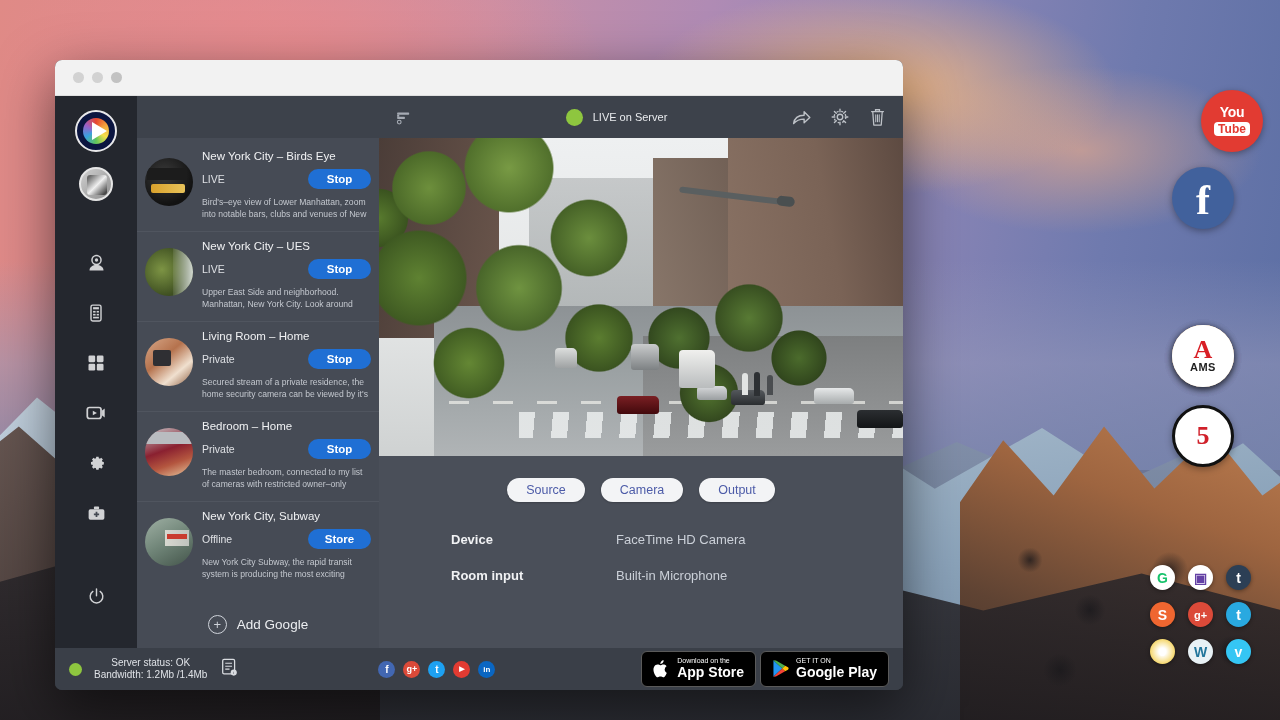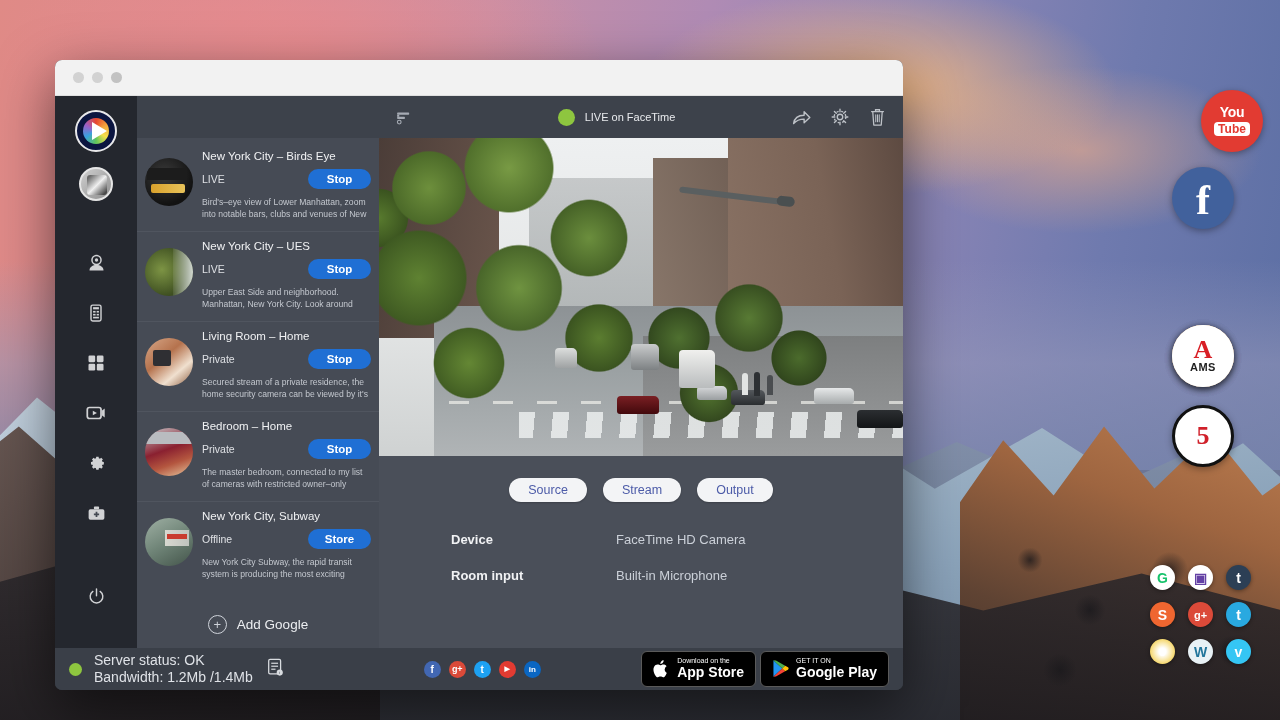--- a/index.html
+++ b/index.html
@@ -308,21 +308,21 @@
   .info-label { width: 144px; color: #f1f2f4; font-size: 13px; font-weight: bold; }
   .info-value { color: #cbd0d8; font-size: 13px; margin-left: 21px; }
 
   
   .statusbar {
     height: 42px; flex: none; background: #3a3f48;
     display: flex; align-items: center; padding: 0 14px; gap: 12px;
   }
   .sb-dot { width: 13px; height: 13px; border-radius: 50%; background: #8ec63f; flex: none; }
   .sb-text { line-height: 1.25; }
-  .sb-line { color: #dfe2e7; font-size: 14px; white-space: nowrap; }
+  .sb-line { color: #dfe2e7; font-size: 10px; white-space: nowrap; text-align: center; }
   .sb-doc-icon { margin-left: 2px; }
   .sb-socials { display: flex; gap: 8px; margin-left: 128px; }
   .sb-soc {
     width: 17px; height: 17px; border-radius: 50%;
     display: flex; align-items: center; justify-content: center;
     font-size: 10px; color: #fff; font-weight: bold; cursor: pointer;
   }
   .sb-stores { margin-left: auto; display: flex; gap: 4px; }
   .store-badge {
     background: #000; border: 1px solid #5a5a5a; border-radius: 6px;
@@ -575,21 +575,21 @@
           <svg width="17" height="17" viewBox="0 0 24 24">
             <rect x="3" y="5" width="17" height="3" rx="1" fill="#b9bec7"></rect>
             <rect x="3" y="11" width="11" height="3" rx="1" fill="#b9bec7"></rect>
             <circle cx="6" cy="18.5" r="2.6" fill="none" stroke="#b9bec7" stroke-width="1.6"></circle>
             <rect x="3" y="8" width="3" height="3" fill="#b9bec7"></rect>
           </svg>
         </div>
 
         <div class="live-chip">
           <div class="live-dot"></div>
-          <div class="live-text">LIVE on FaceTime</div>
+          <div class="live-text">LIVE on Server</div>
         </div>
 
         <div class="tb-icons">
           <div class="tb-icon">
             <svg width="21" height="21" viewBox="0 0 24 24">
               <path d="M3 19c1-7 6.5-9.5 12-9.5V5.5L21.5 12 15 18v-4.2c-5 0-9 1.5-12 5.2z" fill="none" stroke="#d5d9de" stroke-width="1.6" stroke-linejoin="round"></path>
             </svg>
           </div>
           <div class="tb-icon">
             <svg width="20" height="20" viewBox="0 0 24 24">
@@ -631,21 +631,21 @@
         <div class="v-car" style="left:176px; top:210px; width:22px; height:20px; background:linear-gradient(180deg,#dcdedd,#9fa2a3);"></div>
         <div class="v-car" style="left:435px; top:250px; width:40px; height:16px; background:linear-gradient(180deg,#e6e8e9,#a7abac);"></div>
         <div class="v-car" style="left:478px; top:272px; width:46px; height:18px; background:linear-gradient(180deg,#2b2e31,#131517);"></div>
         <div class="v-person" style="left:363px; top:235px; height:22px; background:#e2e4e3;"></div>
         <div class="v-person" style="left:375px; top:234px; height:24px; background:#2d3033;"></div>
         <div class="v-person" style="left:388px; top:237px; height:20px; background:#4a4d50;"></div>
       </div>
 
       <div class="mode-pills">
         <button class="pill">Source</button>
-        <button class="pill">Stream</button>
+        <button class="pill">Camera</button>
         <button class="pill">Output</button>
       </div>
 
       <div class="info-table">
         <div class="info-row">
           <div class="info-label">Device</div>
           <div class="info-value">FaceTime HD Camera</div>
         </div>
         <div class="info-row">
           <div class="info-label">Room input</div>

